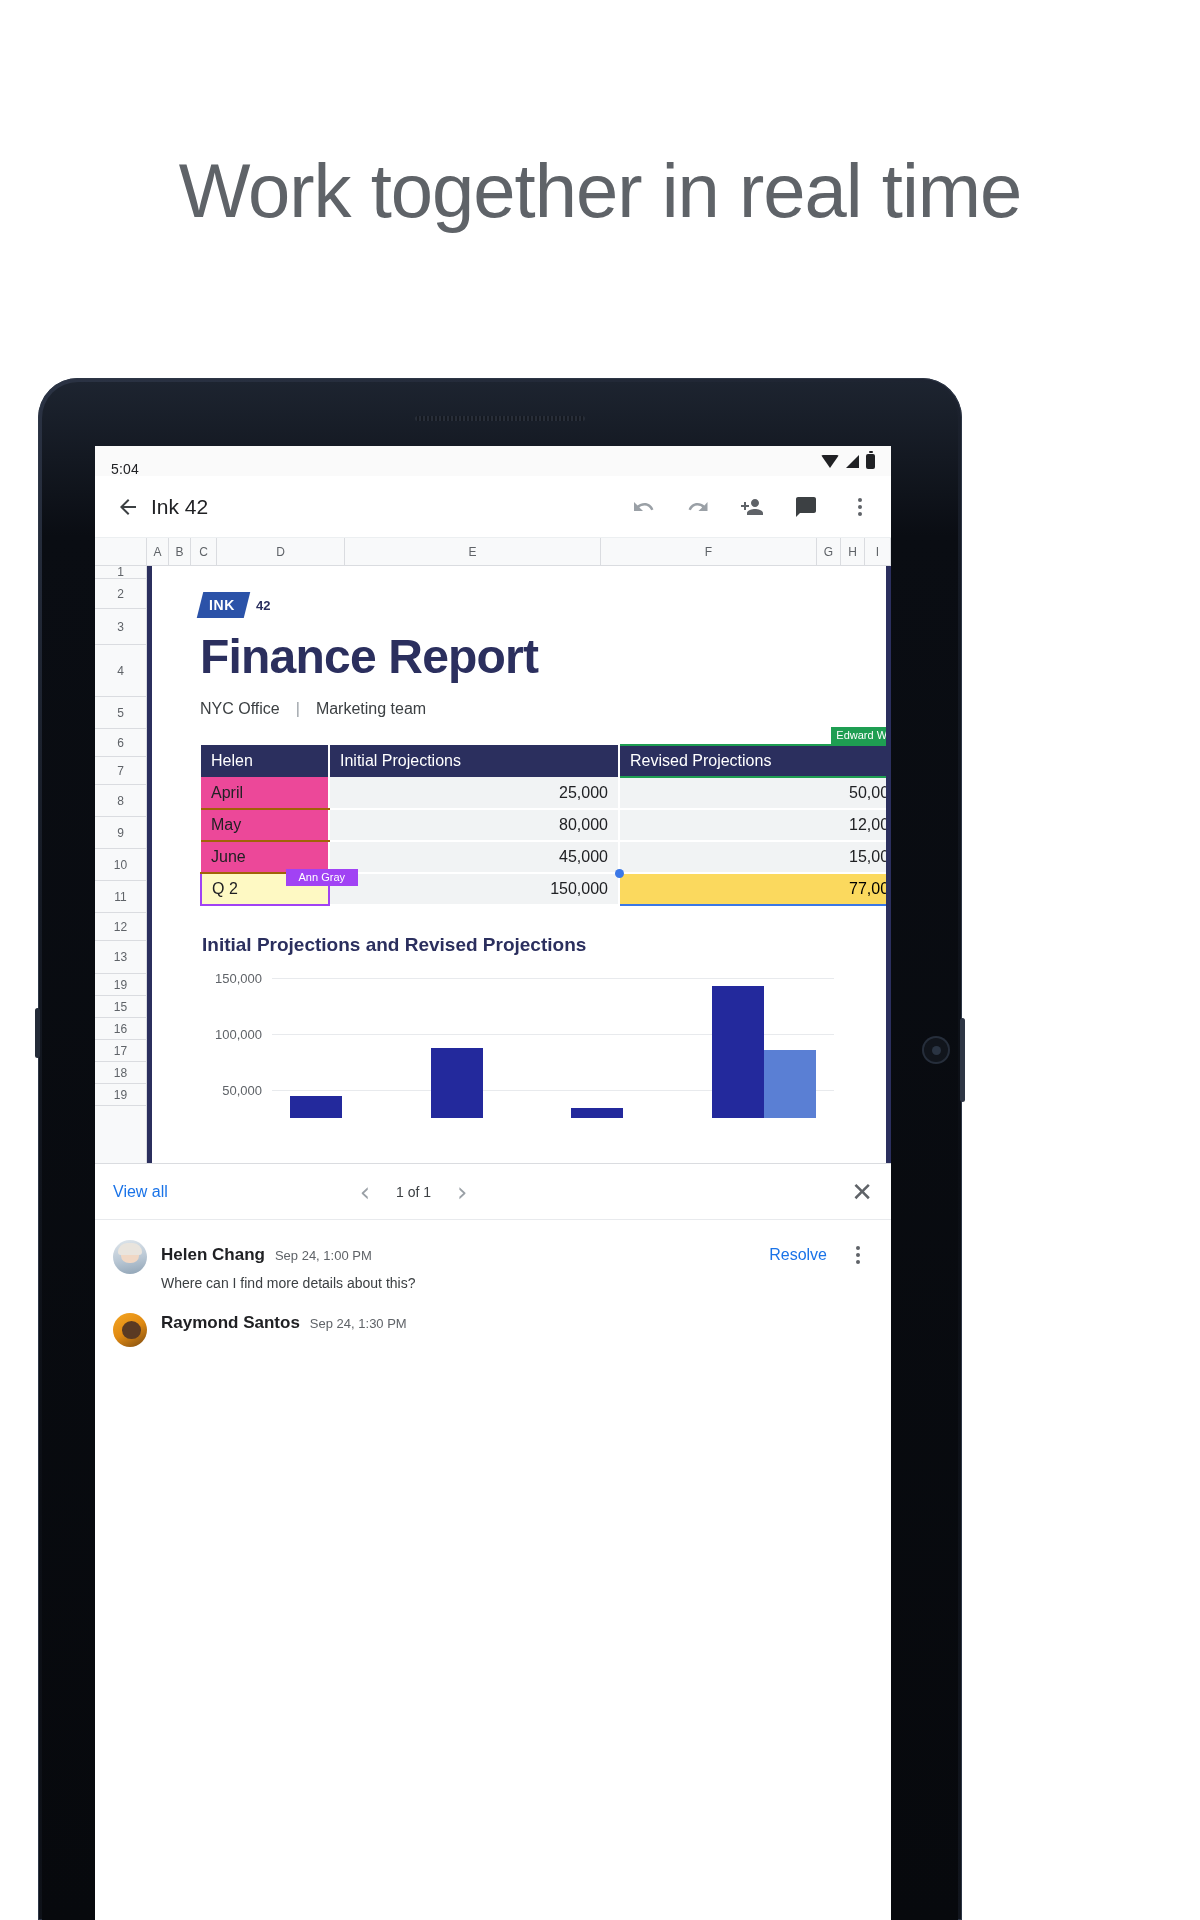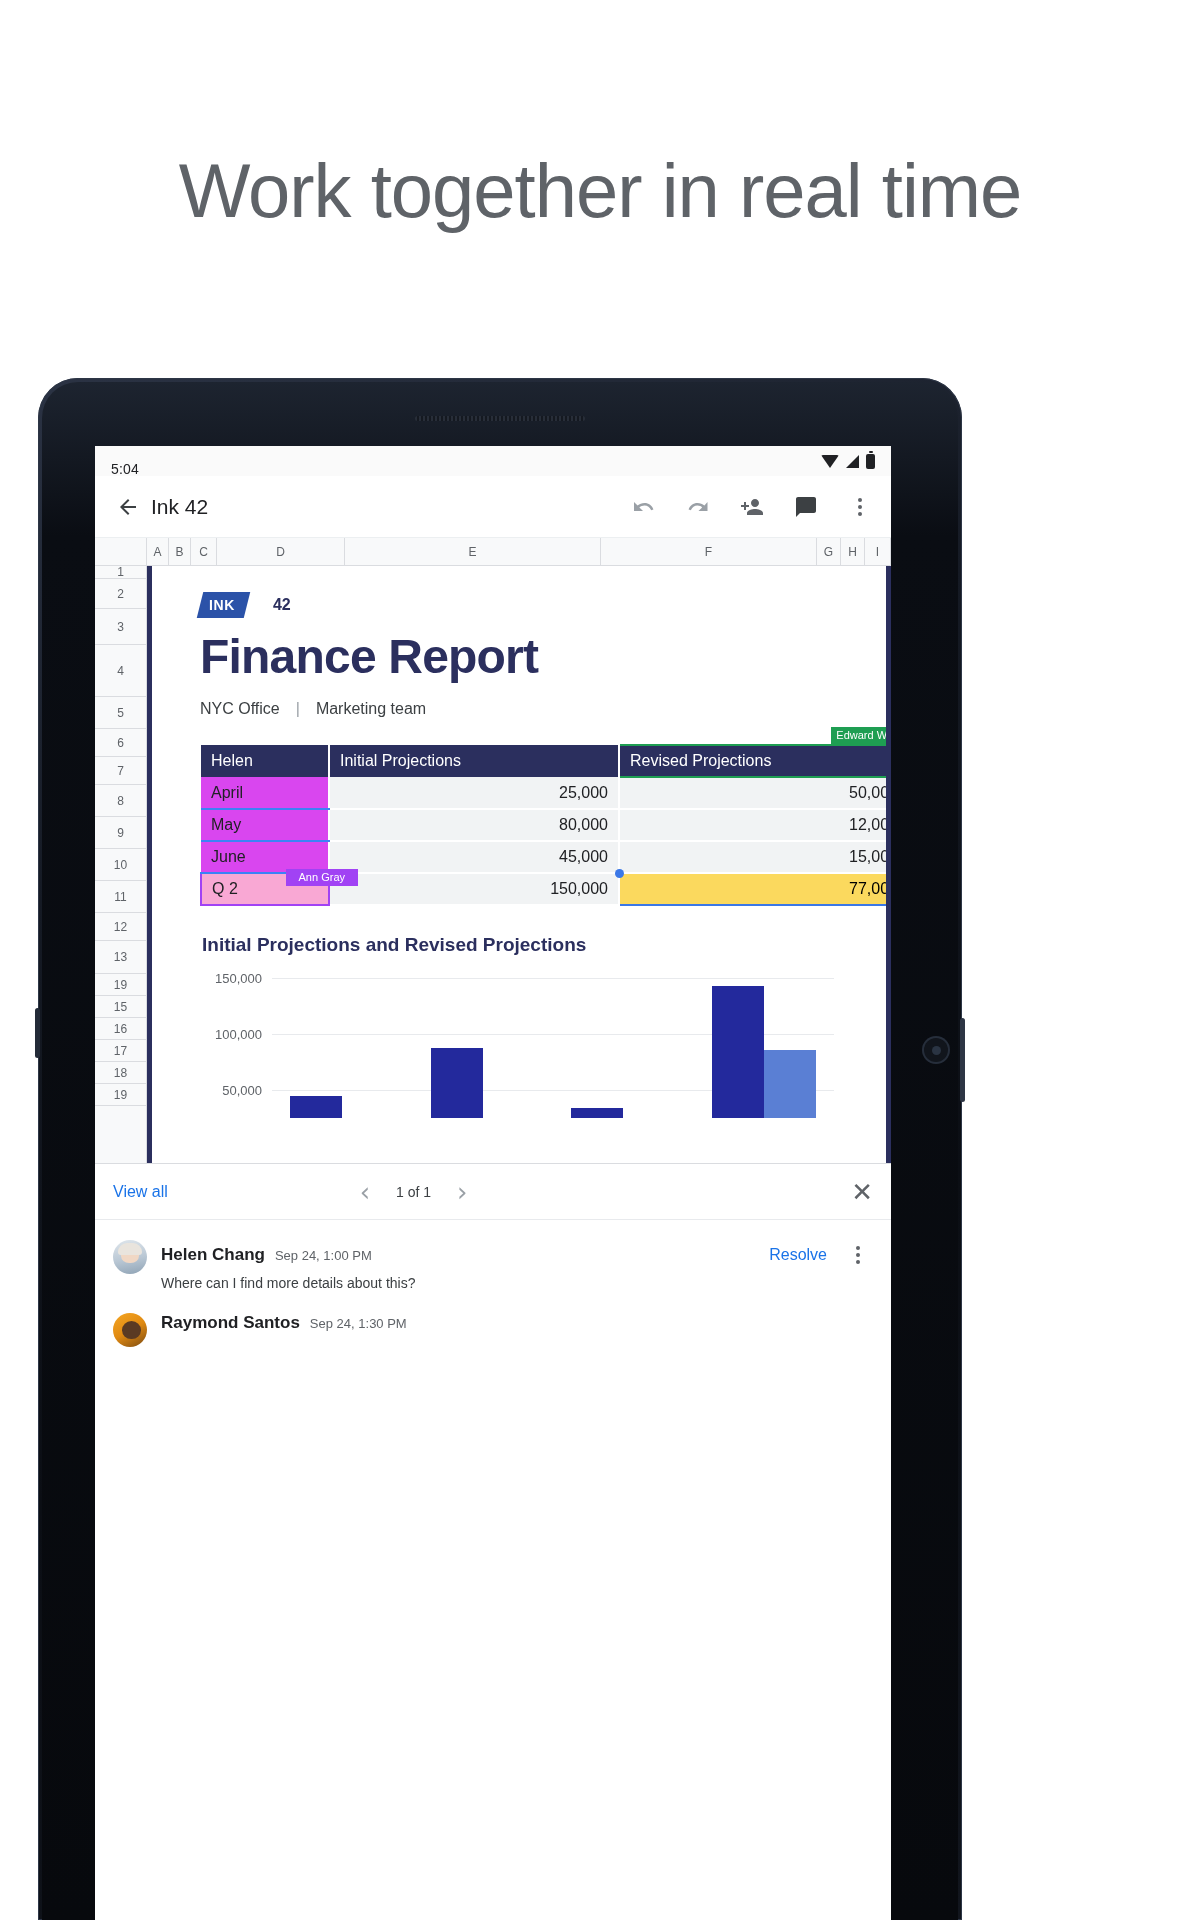--- a/index.html
+++ b/index.html
@@ -171,21 +171,21 @@
 
   
   .brand { display: flex; align-items: center; gap: 9px; margin-bottom: 14px; }
   .brand-mark {
     background: #2b52a8; color: #fff;
     font-size: 14px; font-weight: 700; letter-spacing: .6px;
     padding: 5px 12px 5px 9px;
     transform: skewX(-14deg);
   }
   .brand-mark span { display:block; transform: skewX(14deg); }
-  .brand-num { font-size: 16px; color: #2b2f5e; font-weight: 600; margin-left: 17px; }
+  .brand-num { font-size: 13px; color: #2b2f5e; font-weight: 600; }
 
   .doc-h1 {
     font-size: 48px; font-weight: 700; color: #2b2f5e;
     letter-spacing: -.8px; line-height: 1.05; margin-bottom: 18px;
   }
   .doc-sub {
     font-size: 16px; color: #3c4043; display: flex; align-items: center;
     gap: 16px; margin-bottom: 26px;
   }
   .doc-sub .divider { color: #9aa0a6; }
@@ -199,33 +199,33 @@
   }
   table.data thead th.rev {
     position: relative; border: 2px solid #1e9e52; border-right: 2px solid #1e9e52;
   }
   .badge-collab {
     position: absolute; right: -2px; top: -19px;
     background: #1e9e52; color: #fff; font-size: 11px;
     padding: 2px 5px; white-space: nowrap; line-height: 1.25;
   }
   table.data td.mon {
-    background: #d946ef; color: #202124; text-align: left; position: relative;
-    border-right: 2px solid #ffffff; border-bottom: 2px solid #3b82f6;
+    background: #ec4899; color: #202124; text-align: left; position: relative;
+    border-right: 2px solid #ffffff; border-bottom: 2px solid #a16207;
   }
   table.data td.num {
     background: #f1f3f4; color: #202124; text-align: right;
     border-right: 2px solid #ffffff; border-bottom: 2px solid #ffffff;
   }
   .badge-ann {
     position: absolute; right: -30px; bottom: -14px;
     background: #a142f4; color: #fff; font-size: 11px;
     padding: 2px 13px; white-space: nowrap; line-height: 1.25; z-index: 4;
   }
-  tr.q2 td.mon { border: 2px solid #a142f4; background: #f9a8d4; }
+  tr.q2 td.mon { border: 2px solid #a142f4; background: #fef9c3; }
   td.sel {
     background: #fbd95e !important; text-align: right;
     border: 2px solid #3b78e7 !important; position: relative; font-weight: 400;
   }
   .handle {
     position: absolute; width: 9px; height: 9px; border-radius: 50%;
     background: #3b78e7;
   }
   .handle.tl { left: -5px; top: -5px; }
 

